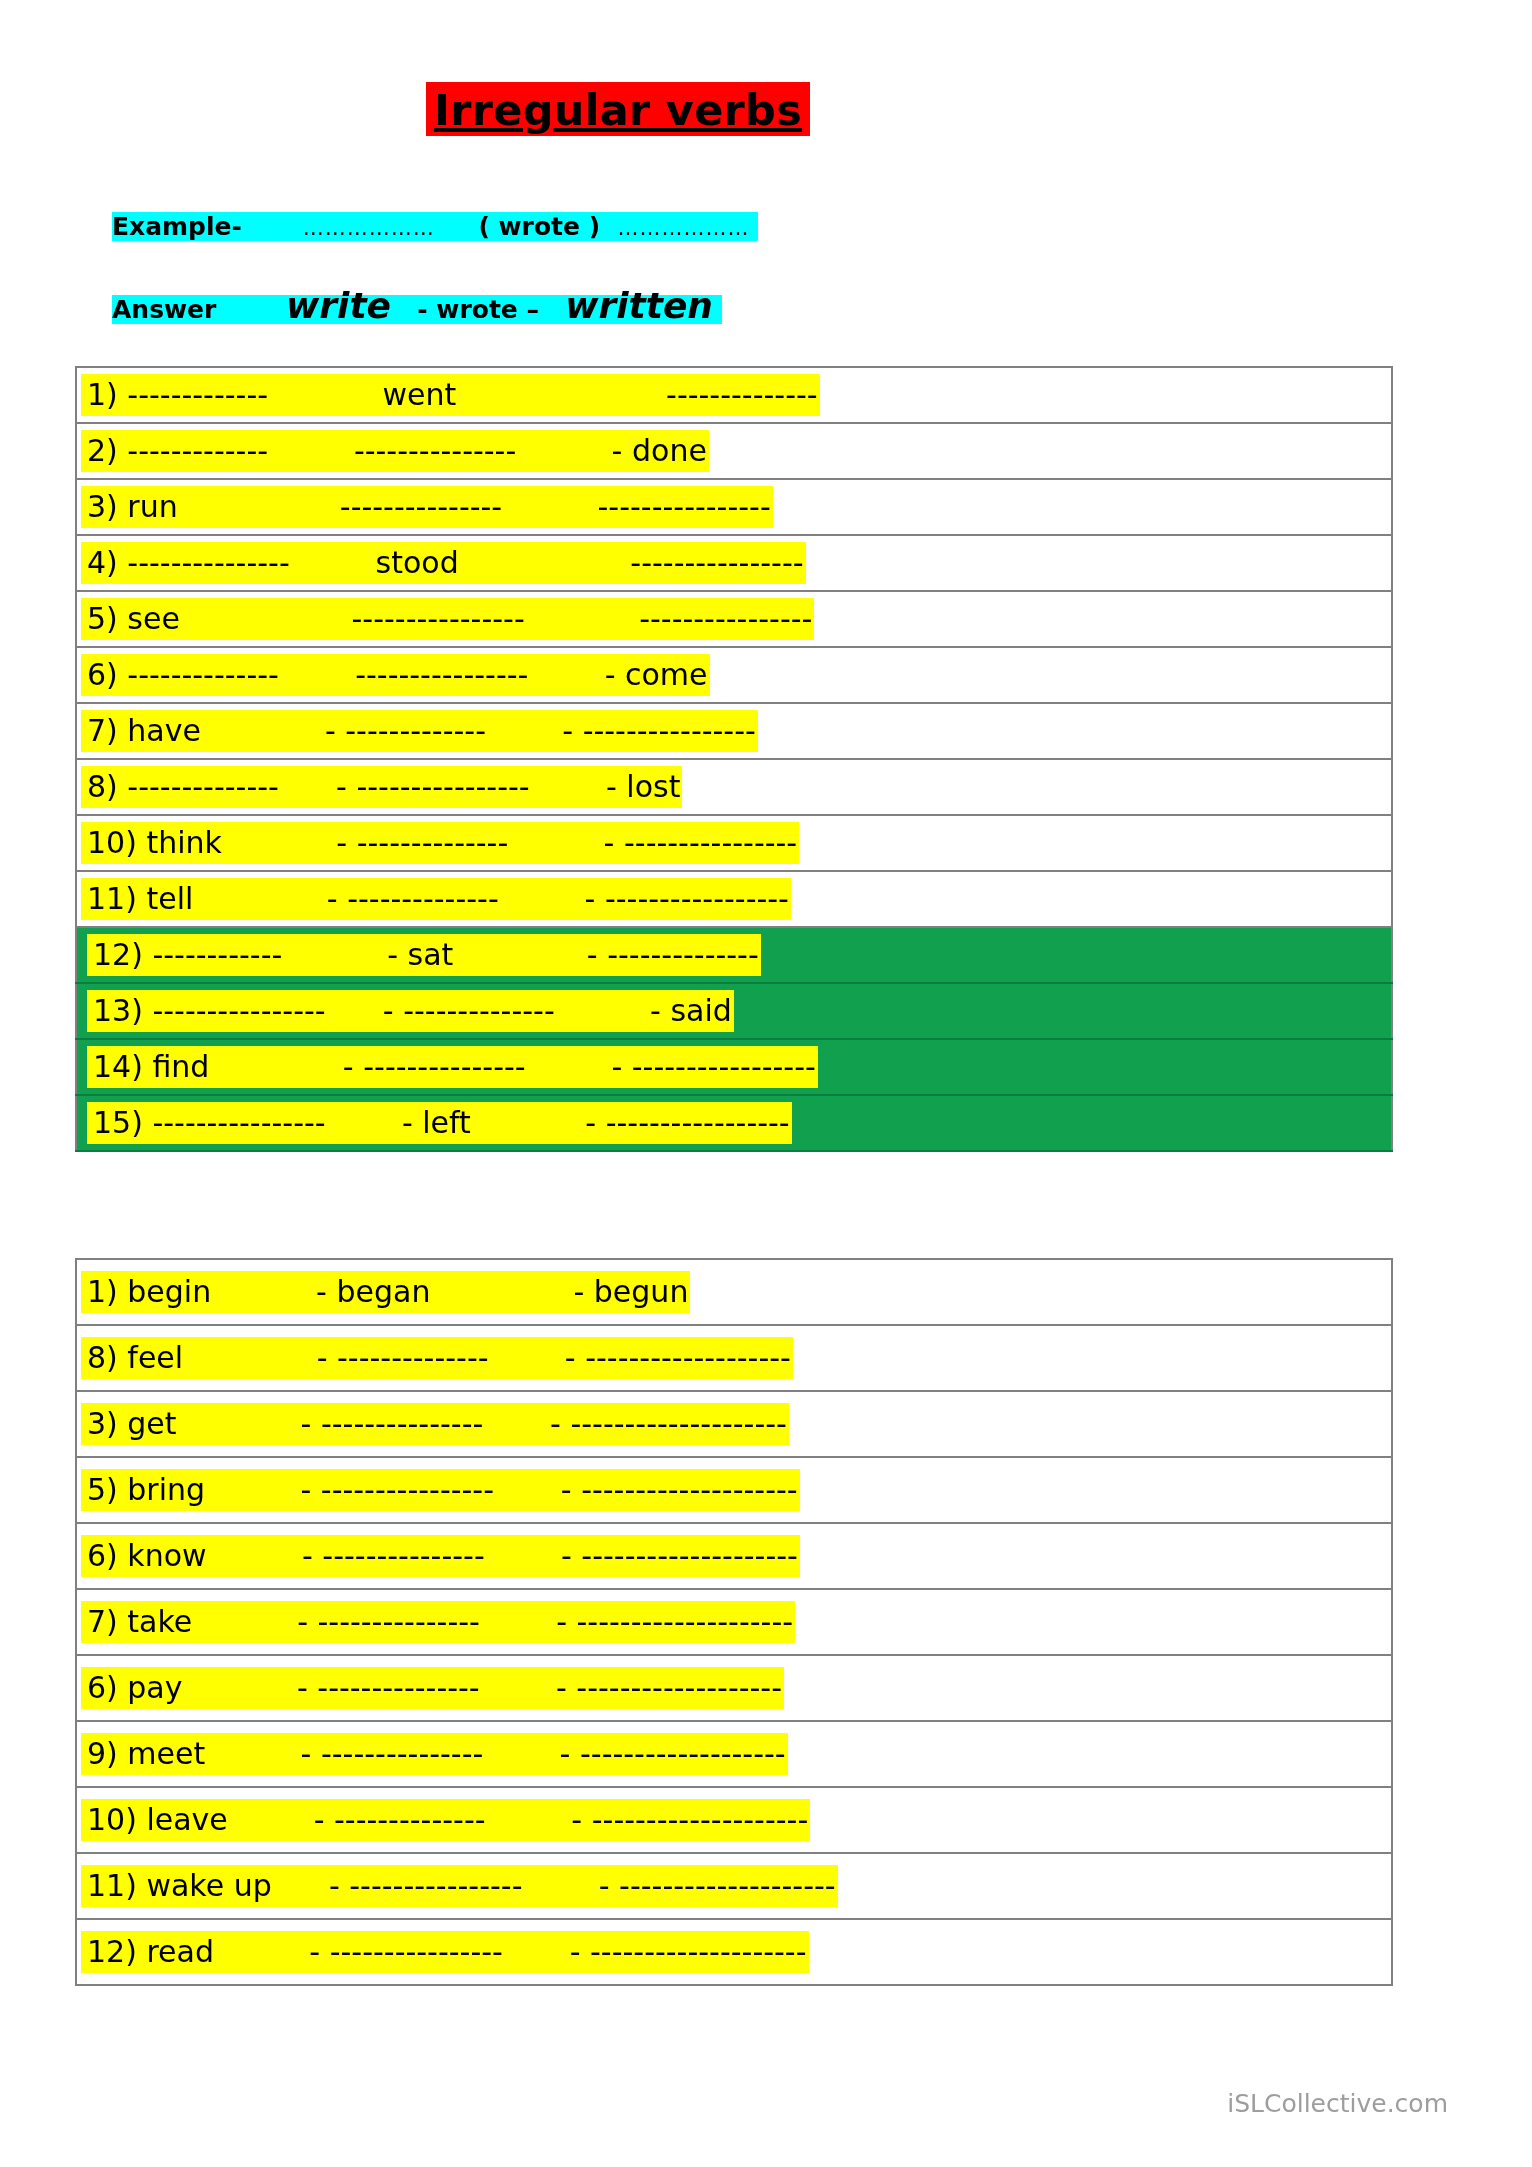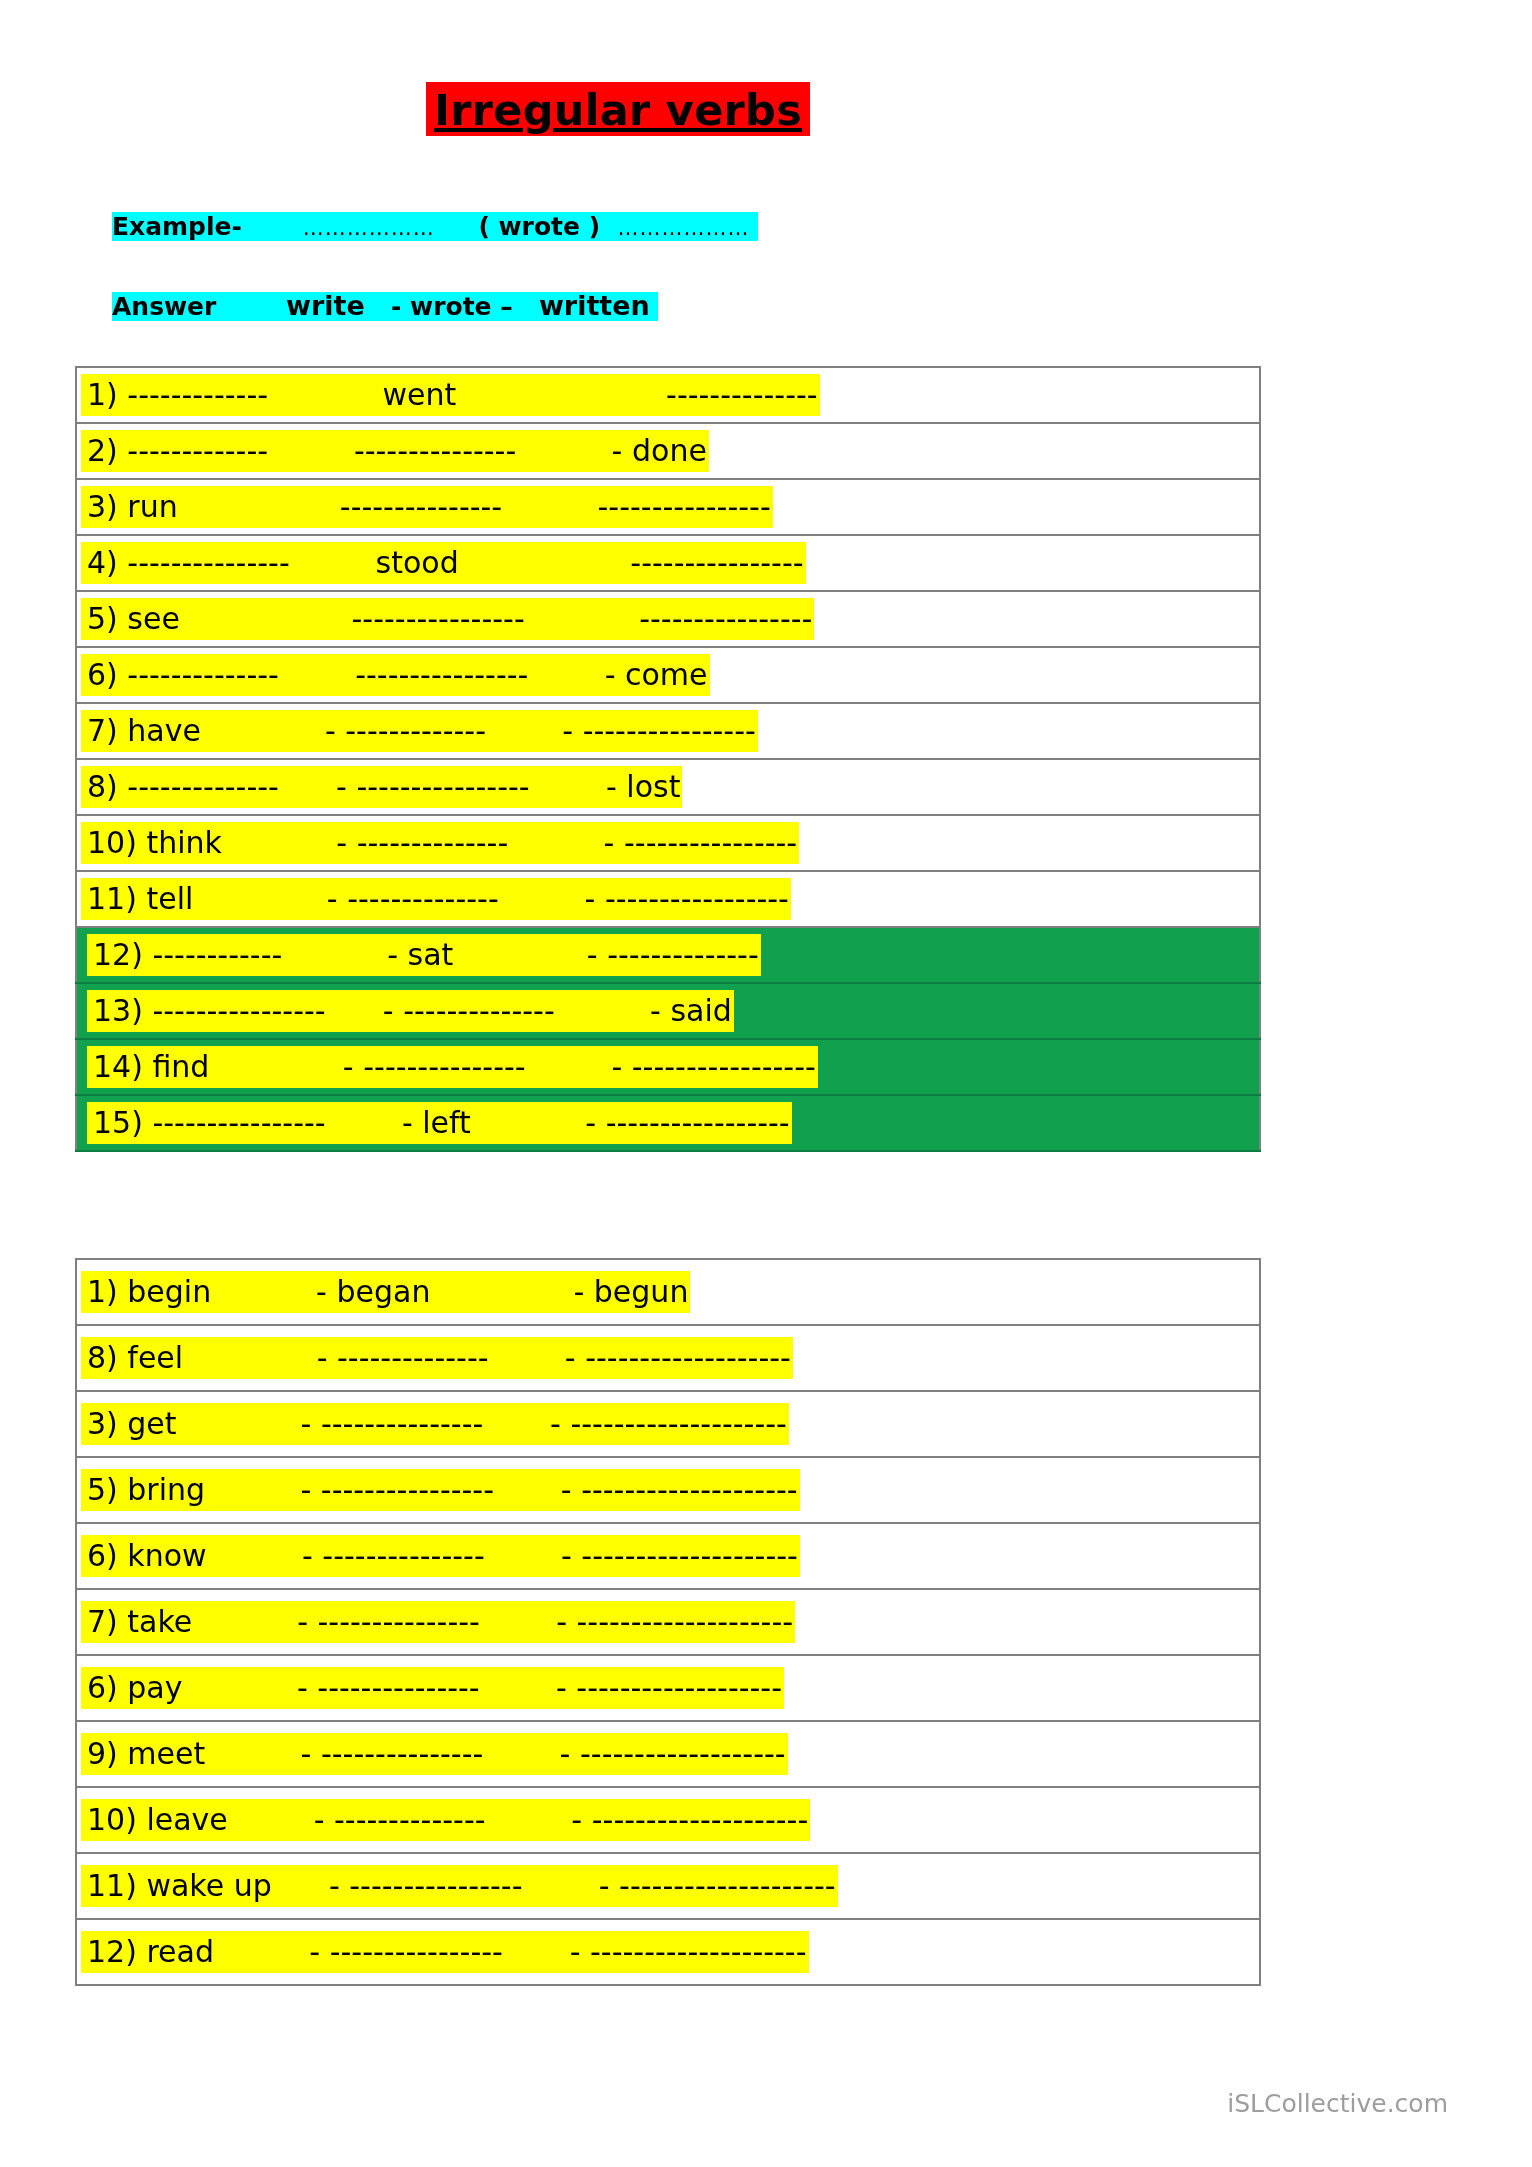--- a/index.html
+++ b/index.html
@@ -50,28 +50,28 @@
     margin-left: 24px;
   }
   .cyan {
     background: #00ffff;
   }
   .ex-row.example { top: 210px; }
   .ex-row.answer  { top: 289px; }
   .lbl-bold { font-weight: bold; font-size: 25px; }
   .dots { font-size: 21px; letter-spacing: 1px; }
   .paren { font-weight: bold; font-size: 25px; }
-  .ital  { font-weight: bold; font-size: 27px; }
+  .ital  { font-style: italic; font-weight: bold; font-size: 36px; }
   .plain-b { font-weight: bold; font-size: 25px; }
 
   
   .vtable {
     position: absolute;
     left: 75px;
-    width: 1186px;
+    width: 1318px;
     border-collapse: collapse;
     border: 2px solid #808080;
     table-layout: fixed;
   }
   .vtable tr { }
   .vtable td {
     border: 2px solid #808080;
     padding: 0;
     height: 54px;
     vertical-align: middle;

